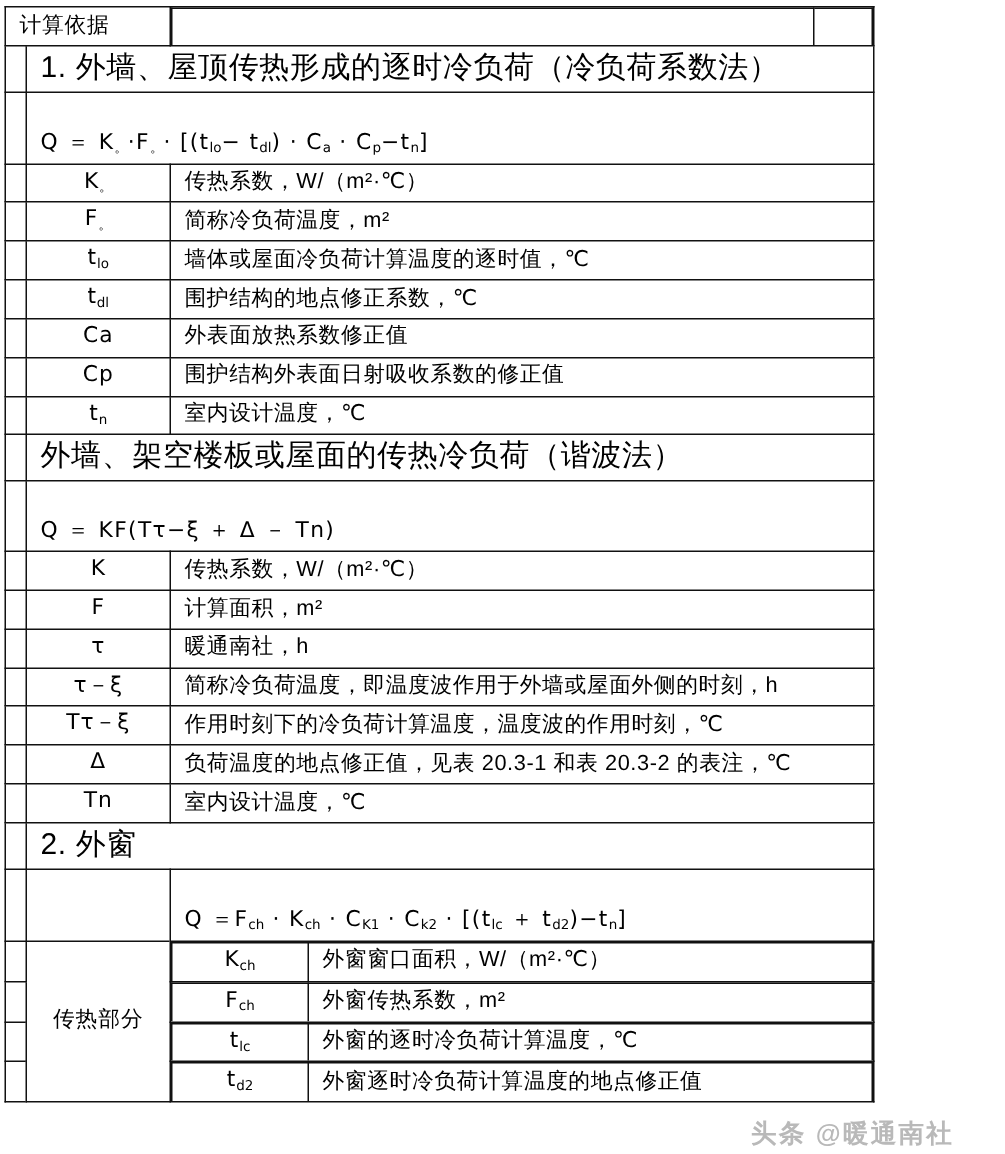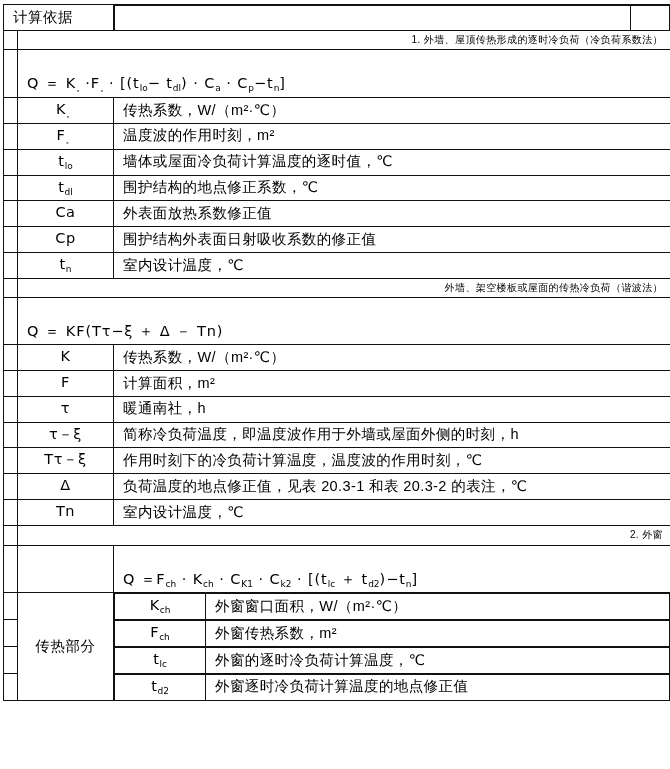--- a/index.html
+++ b/index.html
@@ -18,21 +18,21 @@
   .sheet {
     position: relative;
     width: 670px;
     height: 769px;
     box-sizing: border-box;
     background: #fff;
   }
 
   table.grid {
     border-collapse: collapse;
-    width: 668px;
+    width: 580px;
     margin: 4px 0 0 3px;
     table-layout: fixed;
   }
   table.grid td {
     border: 1.6px solid #111;
     padding: 0;
     vertical-align: middle;
     background: #fff;
   }
 
@@ -42,21 +42,21 @@
   .c-rest { width: auto; }
 
   
   .cell {
     padding: 3px 7px 4px 7px;
     font-size: 14.5px;
     line-height: 1.15;
     white-space: nowrap;
   }
   .cell.head  { font-size: 14.5px; padding-left: 9px; letter-spacing: .5px; }
-  .cell.sec   { font-size: 10px; padding-left: 9px; letter-spacing: .4px; text-align: right; }
+  .cell.sec   { font-size: 20px; padding-left: 9px; letter-spacing: .4px; }
   .cell.desc  { font-size: 14.5px; padding-left: 9px; letter-spacing: .4px; }
   .cell.form  {
     font-size: 14.5px;
     padding-left: 9px;
     letter-spacing: .9px;
     font-family: "DejaVu Sans", "Liberation Sans", sans-serif;
     margin-top: 22px;
   }
   .cell.sym {
     text-align: center;
@@ -159,21 +159,21 @@
         </td>
       </tr>
       <tr>
         <td>
             <div class="gut">&nbsp;</div>
           </td>
         <td>
           <div class="cell sym"><span>F</span><sub>。</sub></div>
         </td>
         <td>
-          <div class="cell desc">温度波的作用时刻，m²</div>
+          <div class="cell desc">简称冷负荷温度，m²</div>
         </td>
       </tr>
       <tr>
         <td>
             <div class="gut">&nbsp;</div>
           </td>
         <td>
           <div class="cell sym"><span>t</span><sub>lo</sub></div>
         </td>
         <td>
@@ -430,14 +430,15 @@
               </td>
             </tr>
           </tbody>
             </table>
         </td>
       </tr>
 
     </tbody>
   </table>
 
+  <div class="watermark">头条 @暖通南社</div>
 
 </div>
 
 </body></html>

